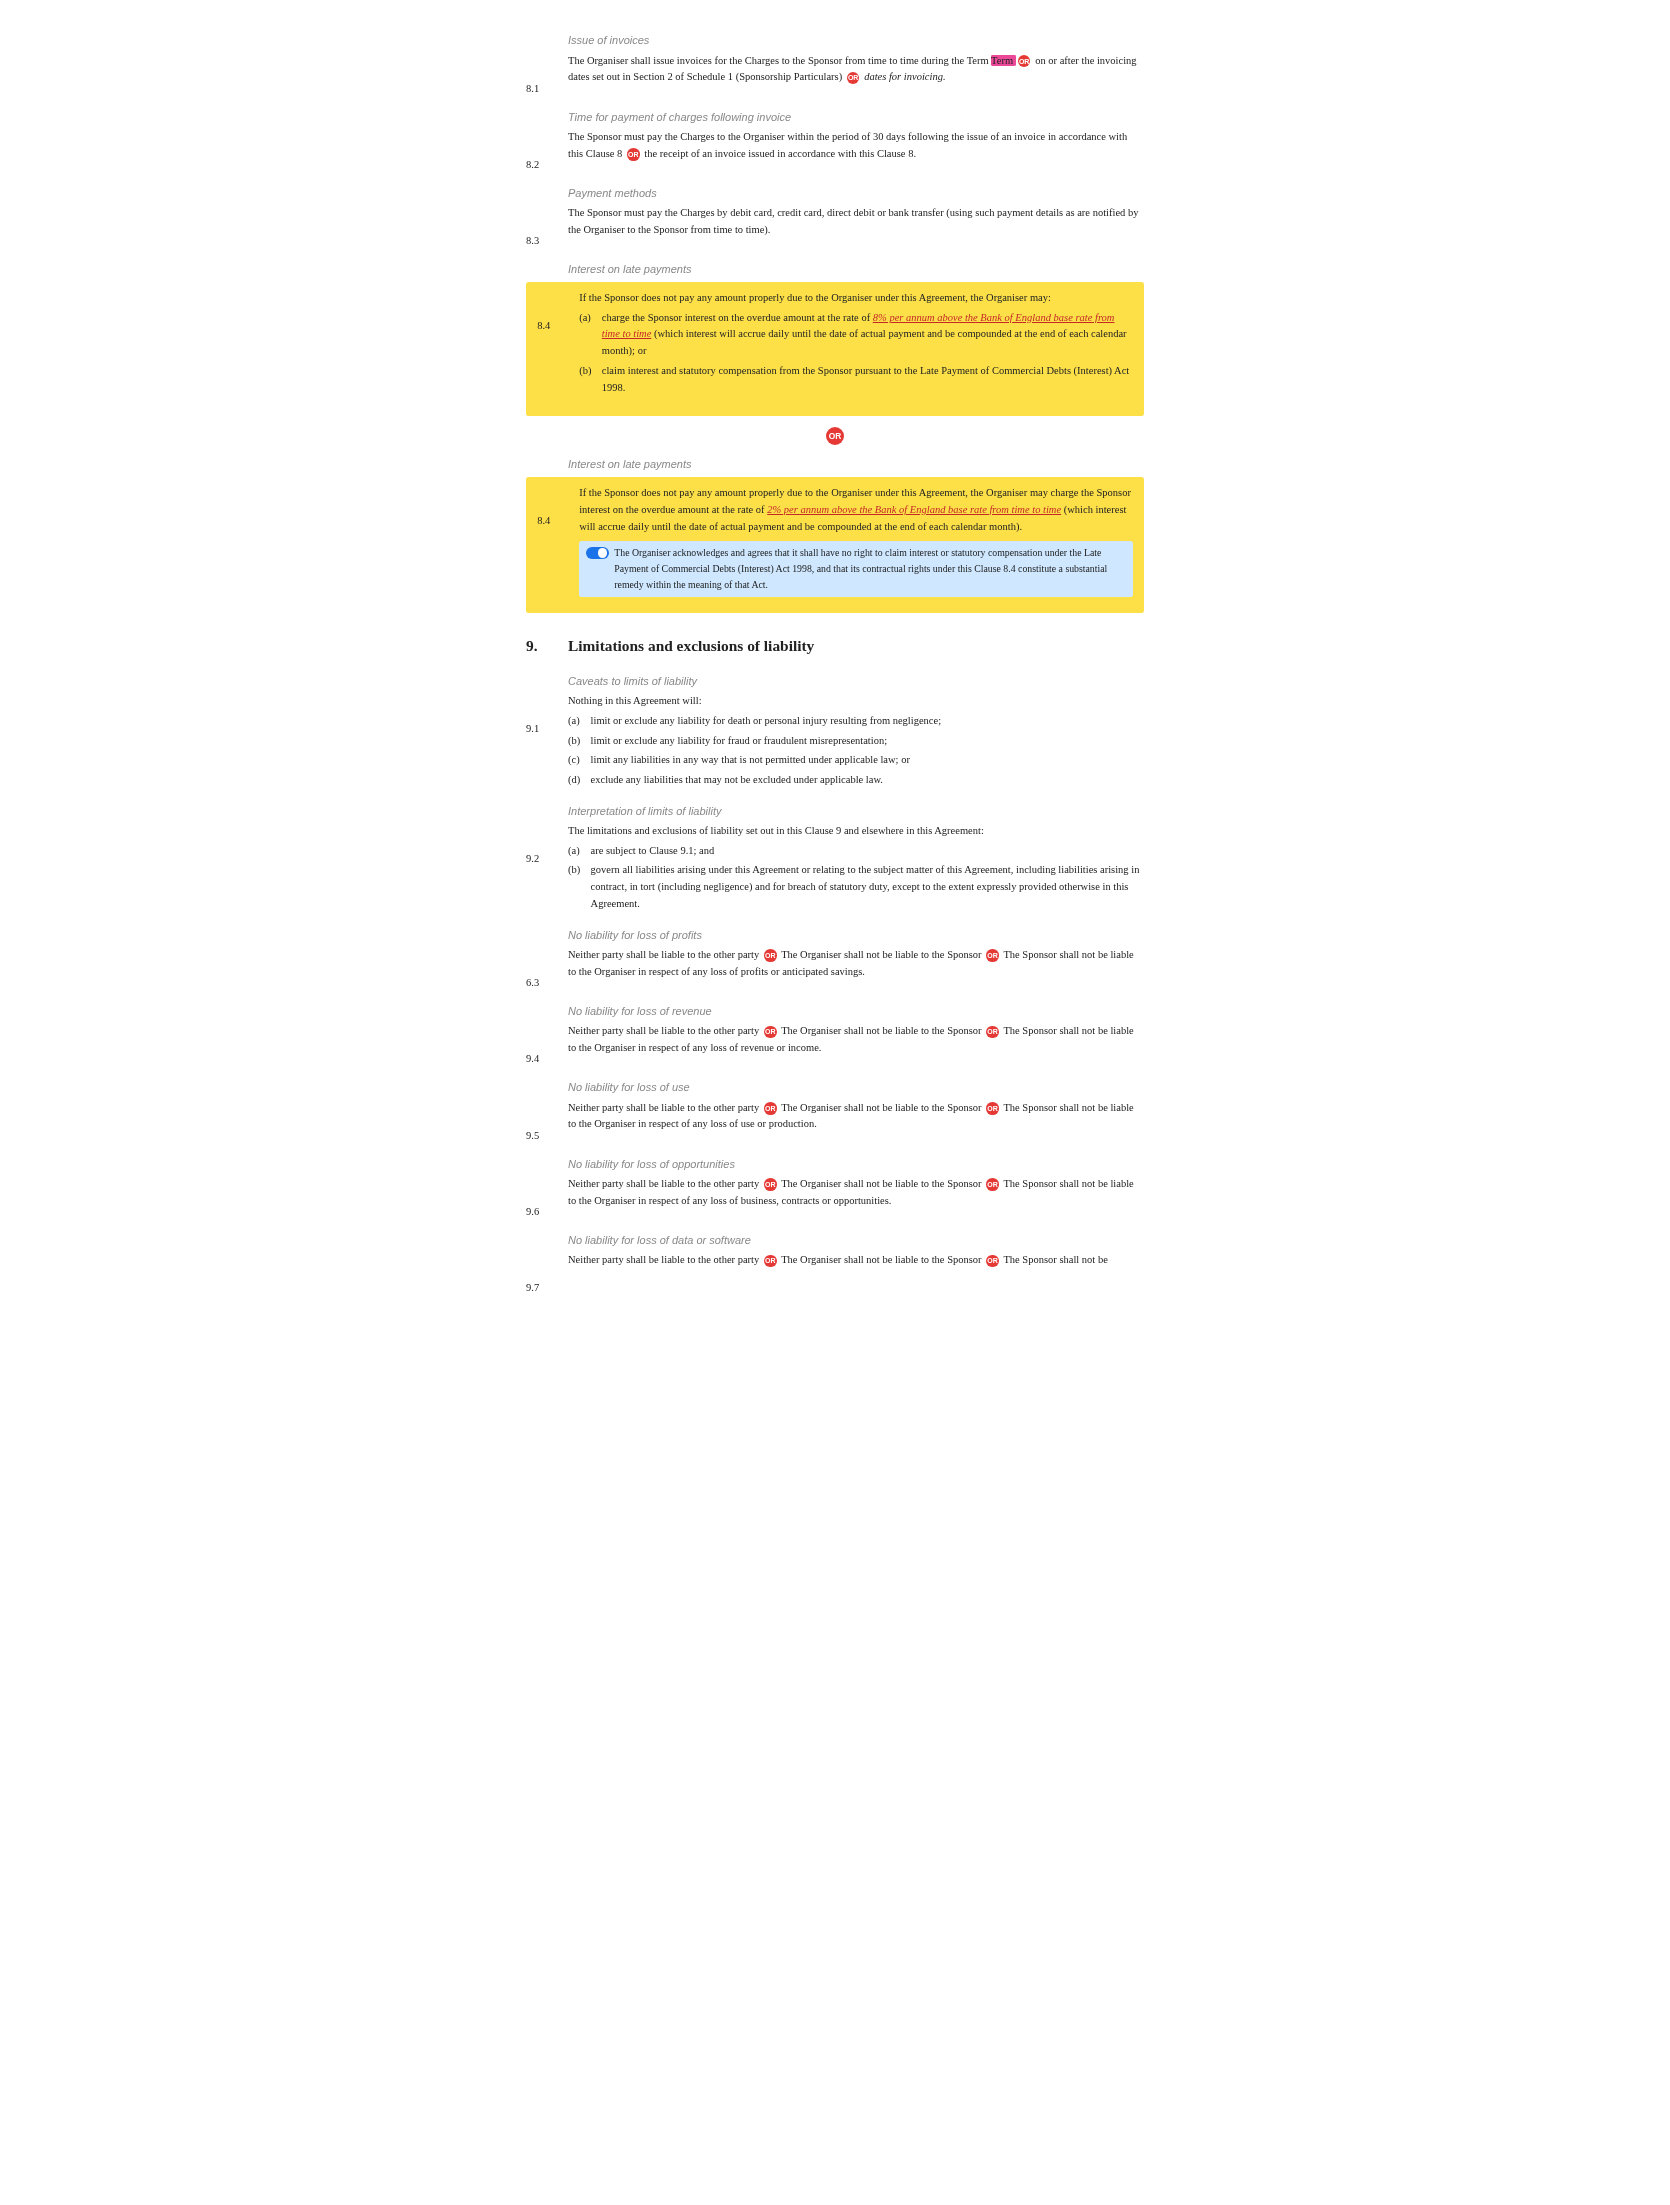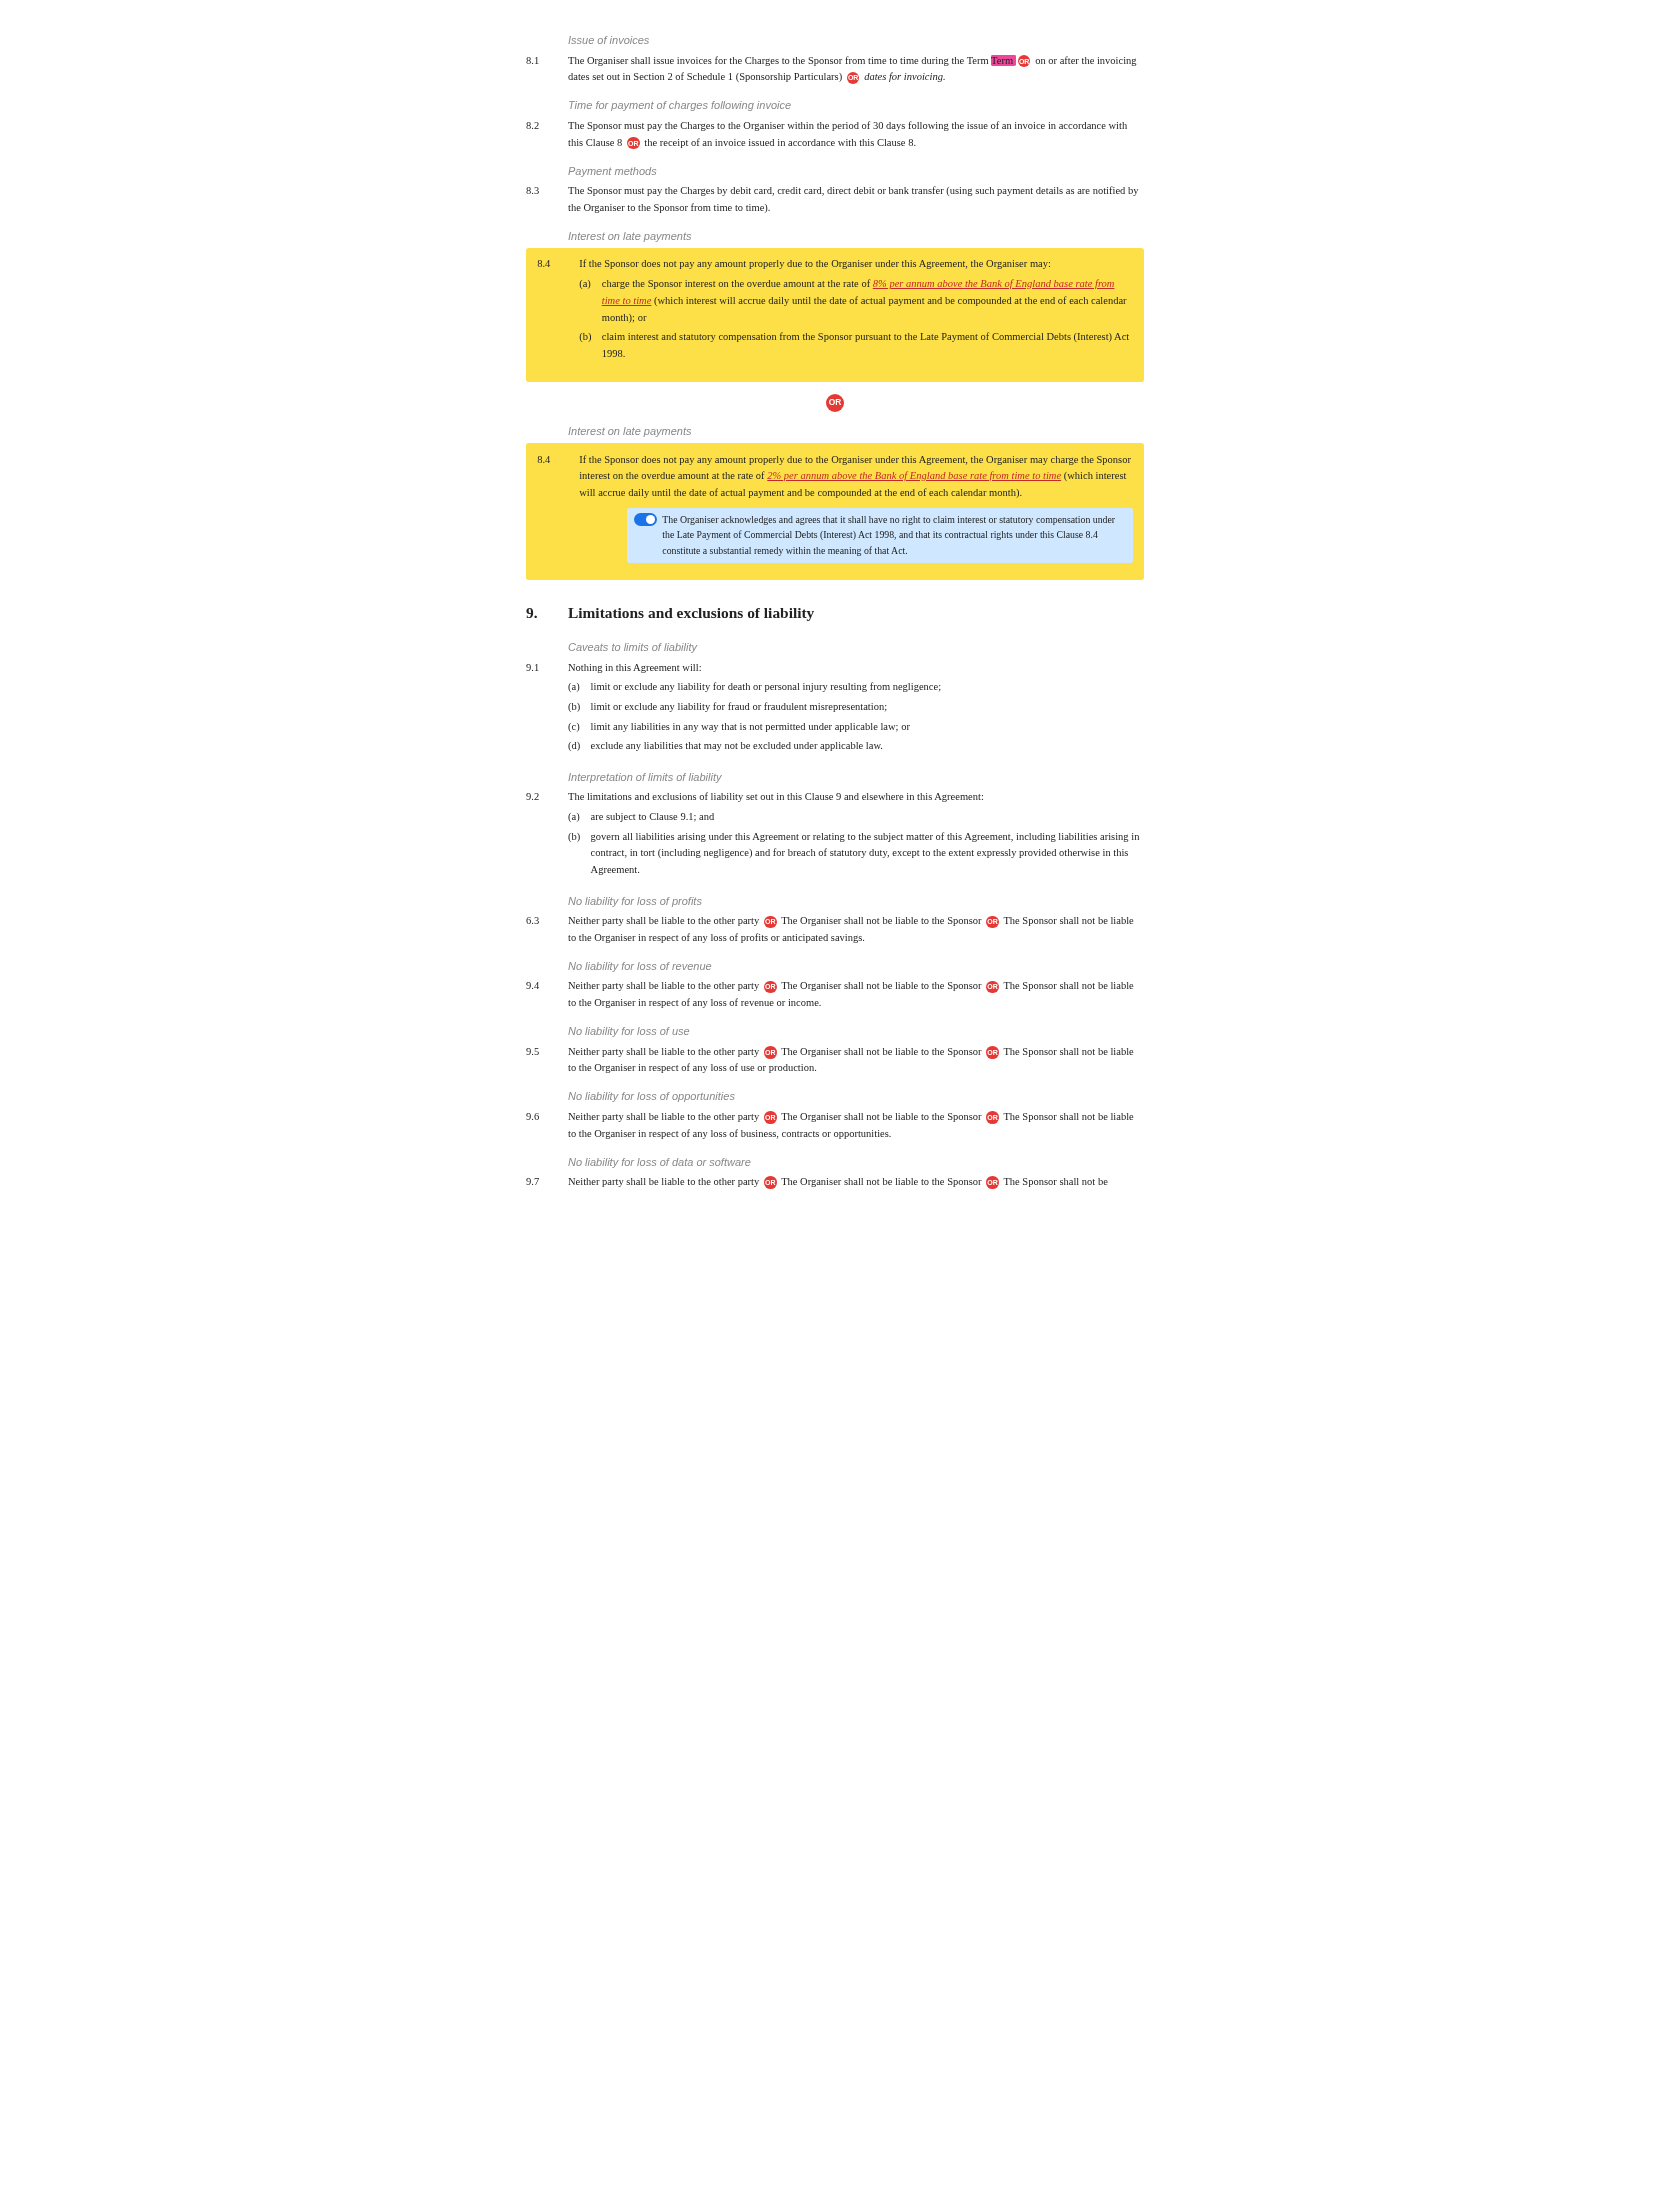--- a/index.html
+++ b/index.html
@@ -34,20 +34,21 @@
       font-family: Arial, sans-serif;
     }
     .clause-row {
       display: flex;
       margin-bottom: 8.4px;
     }
     .clause-num {
       min-width: 42px;
       font-size: 10.5px;
       padding-top: 0;
+      margin-top: 28px;
     }
     .clause-body {
       flex: 1;
       font-size: 10.5px;
     }
     .sub-list {
       list-style: none;
       padding: 0;
       margin-top: 2.8px;
     }
@@ -104,21 +105,20 @@
       margin-bottom: 5.6px;
     }
     .blue-toggle-row {
       background: #d0e8ff;
       border-radius: 2.8px;
       padding: 4.2px 7px;
       margin-top: 5.6px;
       display: flex;
       align-items: flex-start;
       gap: 5.6px;
-      margin-left: 48px;
     }
     .toggle-switch {
       display: inline-flex;
       align-items: center;
       background: #1a73e8;
       border-radius: 8.4px;
       width: 22.5px;
       height: 12.6px;
       padding: 1.4px;
       flex-shrink: 0;

